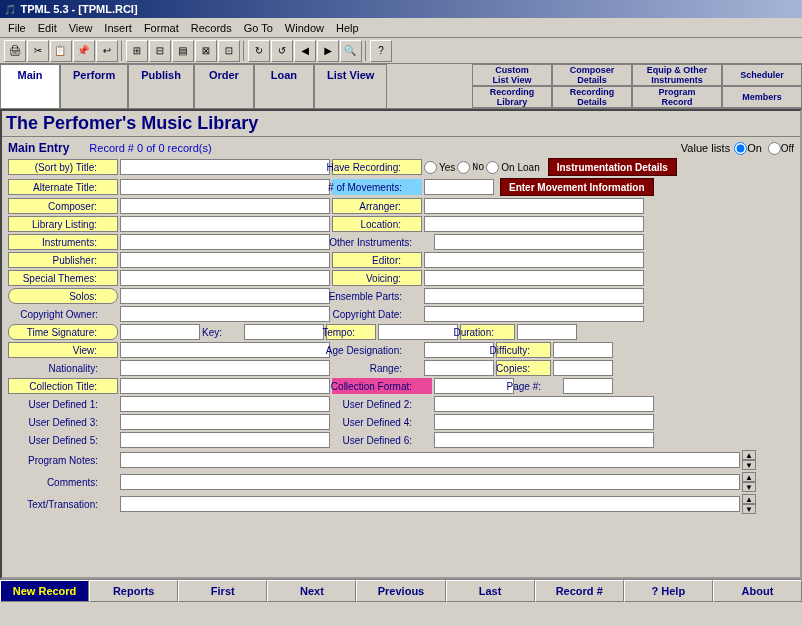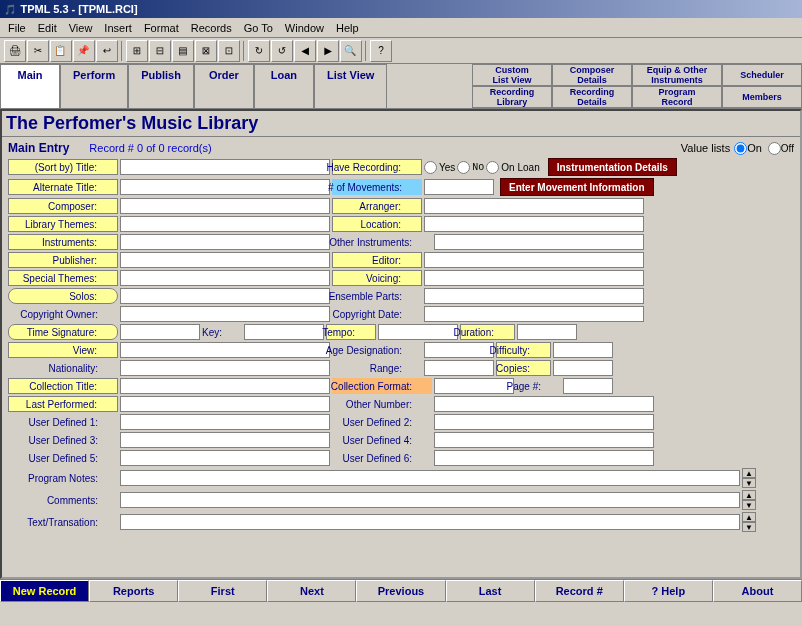--- a/index.html
+++ b/index.html
@@ -248,21 +248,21 @@
     </div>
 
     <div style="display:flex; align-items:center; margin-bottom:2px; gap:2px;">
       <div class="field-label" style="width:110px;">Composer:</div>
       <input type="text" class="field-input" style="width: 210px;">
       <div class="field-label" style="width:90px; background:#ffff99;">Arranger:</div>
       <input type="text" class="field-input" style="width: 220px;">
     </div>
 
     <div style="display:flex; align-items:center; margin-bottom:2px; gap:2px;">
-      <div class="field-label" style="width:110px;">Library Themes:</div>
+      <div class="field-label" style="width:110px;">Library Listing:</div>
       <input type="text" class="field-input" style="width: 210px;">
       <div class="field-label" style="width:90px; background:#ffff99;">Location:</div>
       <input type="text" class="field-input" style="width: 220px;">
     </div>
 
     <div style="display:flex; align-items:center; margin-bottom:2px; gap:2px;">
       <div class="field-label" style="width:110px;">Instruments:</div>
       <input type="text" class="field-input" style="width: 210px;">
       <div class="field-label" style="width:100px; background:#d4d0c8; border:none;">Other Instruments:</div>
       <input type="text" class="field-input" style="width: 210px;">
@@ -321,32 +321,26 @@
       <input type="text" class="field-input" style="width: 210px;">
       <div class="field-label" style="width:90px; background:#d4d0c8; border:none;">Range:</div>
       <input type="text" class="field-input" style="width: 70px;">
       <div class="field-label" style="width:55px; background:#ffff99;">Copies:</div>
       <input type="text" class="field-input" style="width: 60px;">
     </div>
 
     <div style="display:flex; align-items:center; margin-bottom:2px; gap:2px;">
       <div class="field-label" style="width:110px;">Collection Title:</div>
       <input type="text" class="field-input" style="width: 210px;">
-      <div class="field-label" style="width:100px; background:#fdba74; border:none;">Collection Format:</div>
+      <div class="field-label" style="width:100px; background:#ec4899; border:none;">Collection Format:</div>
       <input type="text" class="field-input" style="width: 80px;">
       <div class="field-label" style="width:45px; background:#d4d0c8; border:none;">Page #:</div>
       <input type="text" class="field-input" style="width: 50px;">
     </div>
 
-    <div style="display:flex; align-items:center; margin-bottom:2px; gap:2px;">
-      <div class="field-label" style="width:110px;">Last Performed:</div>
-      <input type="text" class="field-input" style="width: 210px;">
-      <div class="field-label" style="width:100px; background:#d4d0c8; border:none;">Other Number:</div>
-      <input type="text" class="field-input" style="width: 220px;">
-    </div>
 
     <div style="display:flex; align-items:center; margin-bottom:2px; gap:2px;">
       <div class="field-label" style="width:110px; background:#d4d0c8; border:none;">User Defined 1:</div>
       <input type="text" class="field-input" style="width: 210px;">
       <div class="field-label" style="width:100px; background:#d4d0c8; border:none;">User Defined 2:</div>
       <input type="text" class="field-input" style="width: 220px;">
     </div>
 
     <div style="display:flex; align-items:center; margin-bottom:2px; gap:2px;">
       <div class="field-label" style="width:110px; background:#d4d0c8; border:none;">User Defined 3:</div>

